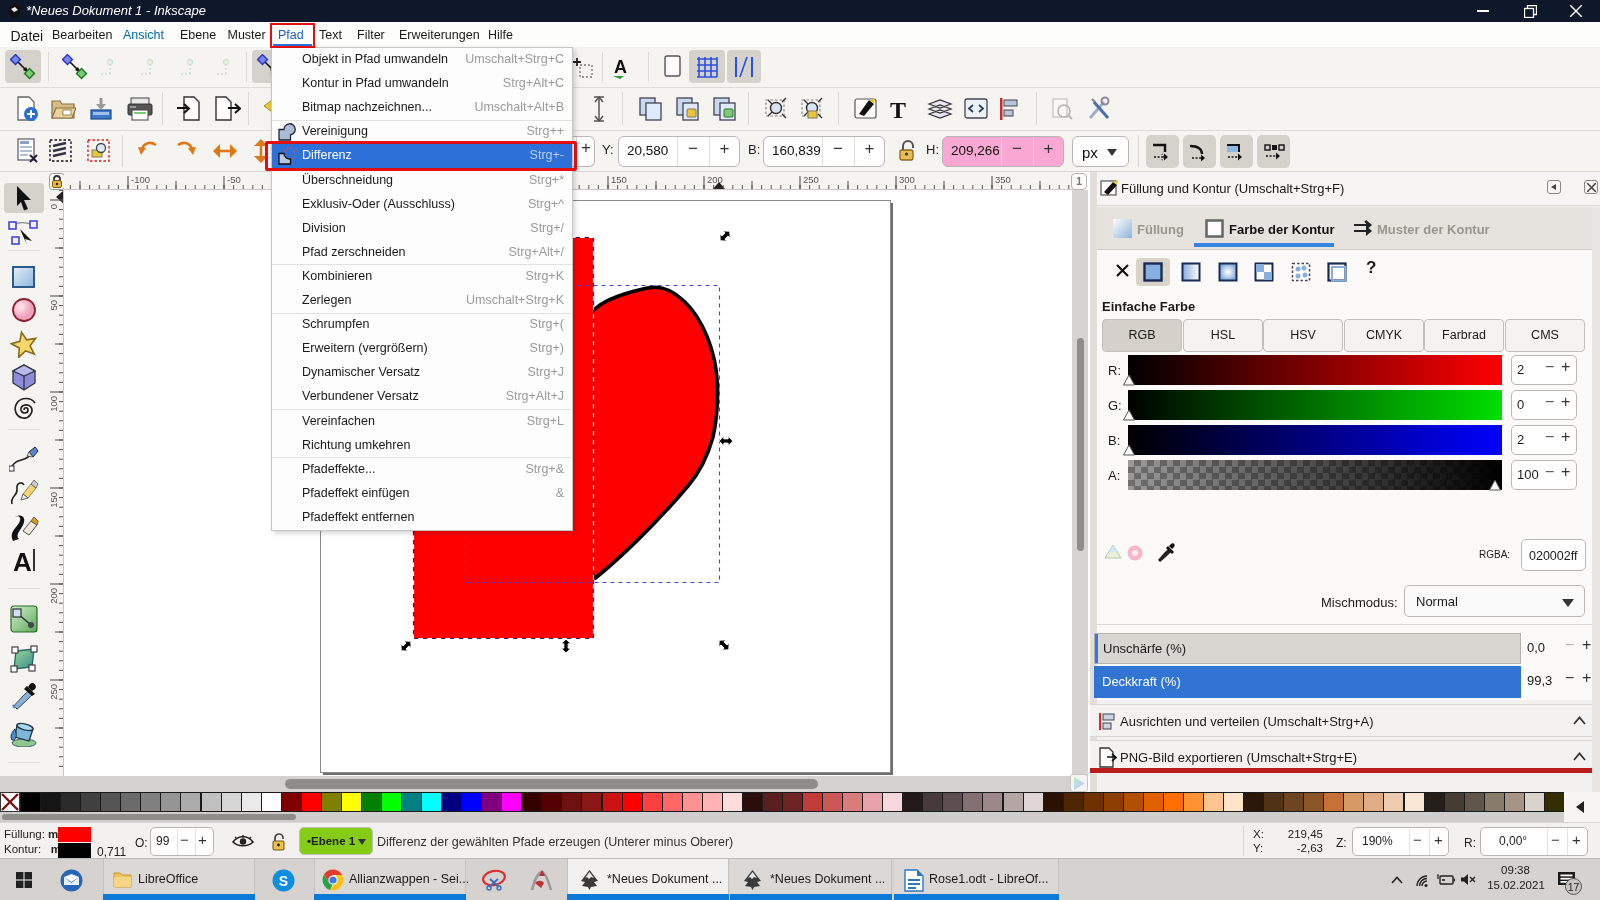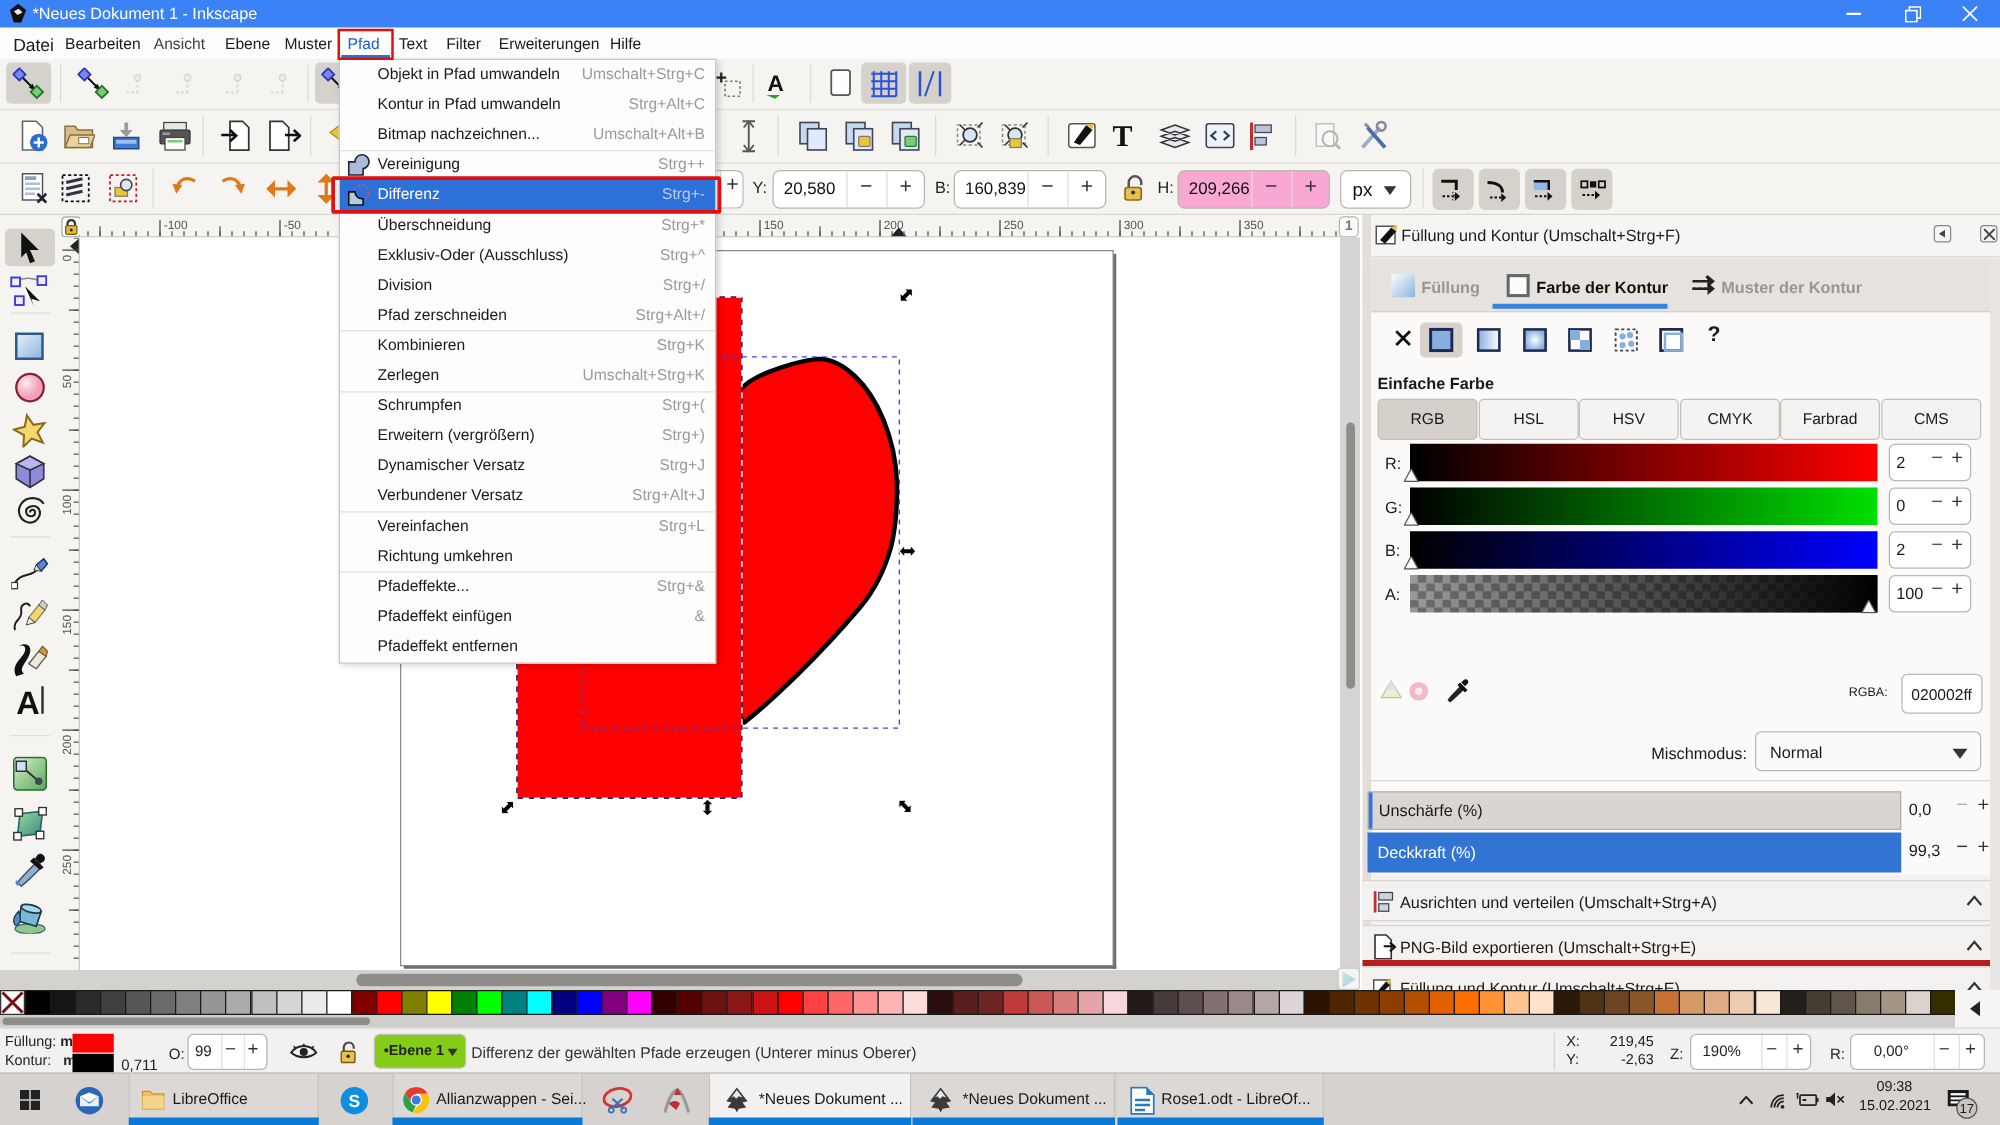--- a/index.html
+++ b/index.html
@@ -3,41 +3,41 @@
 <style>
 * { margin:0; padding:0; box-sizing:border-box; }
 html,body { width:1600px; height:900px; overflow:hidden; }
 body { font-family:"Liberation Sans", sans-serif; position:relative; background:#fff; }
 .abs { position:absolute; }
 .tb-sep { position:absolute; width:1px; background:#dcdad7; }
 svg { display:block; }
 </style></head>
 <body>
 
-<div class="abs" style="left:0;top:0;width:1600px;height:32px;background:#3b82f6;">
+<div class="abs" style="left:0;top:0;width:1600px;height:32px;background:#0f172a;font-style:italic;">
   <svg class="abs" style="left:7px;top:3px;" width="15" height="16" viewBox="0 0 15 16">
     <path d="M7.5 0 L14 5 L10 15 L4 15 L1 5 Z" fill="#101010"></path>
     <path d="M4 6 L8 4 L11 7 L7 9 Z" fill="#e8e8e8"></path>
   </svg>
   <div class="abs" style="left:26px;top:3px;color:#fff;font-size:13px;">*Neues Dokument 1 - Inkscape</div>
   <svg class="abs" style="left:1477px;top:10px;" width="12" height="2">
       <rect width="12" height="2" fill="#fff"></rect>
     </svg>
   <svg class="abs" style="left:1524px;top:5px;" width="13" height="13" viewBox="0 0 13 13">
     <rect x="0.5" y="3.5" width="9" height="9" fill="none" stroke="#fff" stroke-width="1.3"></rect>
     <path d="M3.5 3.5 L3.5 0.5 L12.5 0.5 L12.5 9.5 L9.5 9.5" fill="none" stroke="#fff" stroke-width="1.3"></path>
   </svg>
   <svg class="abs" style="left:1570px;top:5px;" width="12" height="12" viewBox="0 0 12 12">
     <path d="M0 0 L12 12 M12 0 L0 12" stroke="#fff" stroke-width="1.4"></path>
   </svg>
 </div>
 <div class="abs" style="left:0;top:22px;width:1600px;height:25px;background:#fdfdfc;">
     <div class="abs" style="left:10.5px;top:6px;font-size:14px;color:#1a1a1a;">Datei</div>
     <div class="abs" style="left:52px;top:6px;font-size:12.5px;color:#1a1a1a;">Bearbeiten</div>
-    <div class="abs" style="left:123px;top:6px;font-size:12.5px;color:#404040;">Ansicht</div>
+    <div class="abs" style="left:123px;top:6px;font-size:12.5px;color:#0369a1;">Ansicht</div>
     <div class="abs" style="left:180px;top:6px;font-size:12.5px;color:#1a1a1a;">Ebene</div>
     <div class="abs" style="left:227.5px;top:6px;font-size:12.5px;color:#1a1a1a;">Muster</div>
     <div class="abs" style="left:278px;top:6px;font-size:12.5px;color:#1b5fce;">Pfad</div>
     <div class="abs" style="left:319px;top:6px;font-size:12.5px;color:#1a1a1a;">Text</div>
     <div class="abs" style="left:357px;top:6px;font-size:12.5px;color:#1a1a1a;">Filter</div>
     <div class="abs" style="left:399px;top:6px;font-size:12.5px;color:#1a1a1a;">Erweiterungen</div>
     <div class="abs" style="left:488px;top:6px;font-size:12.5px;color:#1a1a1a;">Hilfe</div>
     <div class="abs" style="left:273px;top:22px;width:39px;height:3px;background:#2d71d8;"></div>
   </div>
 <div class="abs" style="left:0;top:47px;width:1600px;height:125px;background:#f5f4f1;"></div>
@@ -888,31 +888,20 @@
     <div class="abs" style="left:0;top:568px;width:510px;height:33px;background:#f4f2f0;border-top:1px solid #d8d5d2;border-bottom:5px solid #b91c1c;">
     <svg class="abs" style="left:8px;top:6px;" width="19" height="21" viewBox="0 0 19 21">
  <path d="M2 1 L11 1 L15 5 L15 20 L2 20 Z" fill="#fff" stroke="#333" stroke-width="1.3"></path>
  <path d="M9 10 L17 10 M14 7 L18 10.5 L14 14" stroke="#111" stroke-width="1.7" fill="none"></path>
 </svg>
     <div class="abs" style="left:30px;top:9px;font-size:13px;">PNG-Bild exportieren (Umschalt+Strg+E)</div>
     <svg class="abs" style="left:483px;top:11px;" width="13" height="9">
         <path d="M1 8 L6.5 1.5 L12 8" fill="none" stroke="#333" stroke-width="1.8"></path>
       </svg>
     </div>
-    <div class="abs" style="left:0;top:601px;width:510px;height:33px;background:#f4f2f0;border-top:1px solid #d8d5d2;border-bottom:1px solid #d8d5d2;">
-    <svg class="abs" style="left:8px;top:7px;" width="18" height="18" viewBox="0 0 18 18">
- <rect x="1" y="3" width="13" height="12" fill="#fff" stroke="#555" stroke-width="1.2"></rect>
- <path d="M4 12 L11 4 L14 7 L7 14 Z" fill="#111"></path>
-        <path d="M11 4 L14 7 L15 2 Z" fill="#e8c83a"></path>
-</svg>
-    <div class="abs" style="left:30px;top:9px;font-size:13px;">Füllung und Kontur (Umschalt+Strg+E)</div>
-    <svg class="abs" style="left:483px;top:11px;" width="13" height="9">
-        <path d="M1 8 L6.5 1.5 L12 8" fill="none" stroke="#333" stroke-width="1.8"></path>
-      </svg>
-    </div>
     <div class="abs" style="left:502px;top:35px;width:8px;height:585px;background:#e8e5e2;"></div>
   </div>
 <div class="abs" style="left:0;top:792px;width:1600px;height:32px;background:#d0cecc;">
     <div class="abs" style="left:1564px;top:0;width:36px;height:32px;background:#f6f5f3;"></div>
     <div class="abs" style="left:1576px;top:9px;width:0;height:0;border-top:6px solid transparent;border-bottom:6px solid transparent;border-right:8px solid #222;"></div>
     <div class="abs" style="left:0;top:0;width:1564px;height:20px;overflow:hidden;">
       <svg class="abs" style="left:0;top:0;" width="20" height="20">
         <rect x="0.5" y="0.5" width="19" height="19" fill="#fff" stroke="#333"></rect>
         <path d="M2 2 L18 18 M18 2 L2 18" stroke="#7a1010" stroke-width="2.4"></path>
       </svg>

